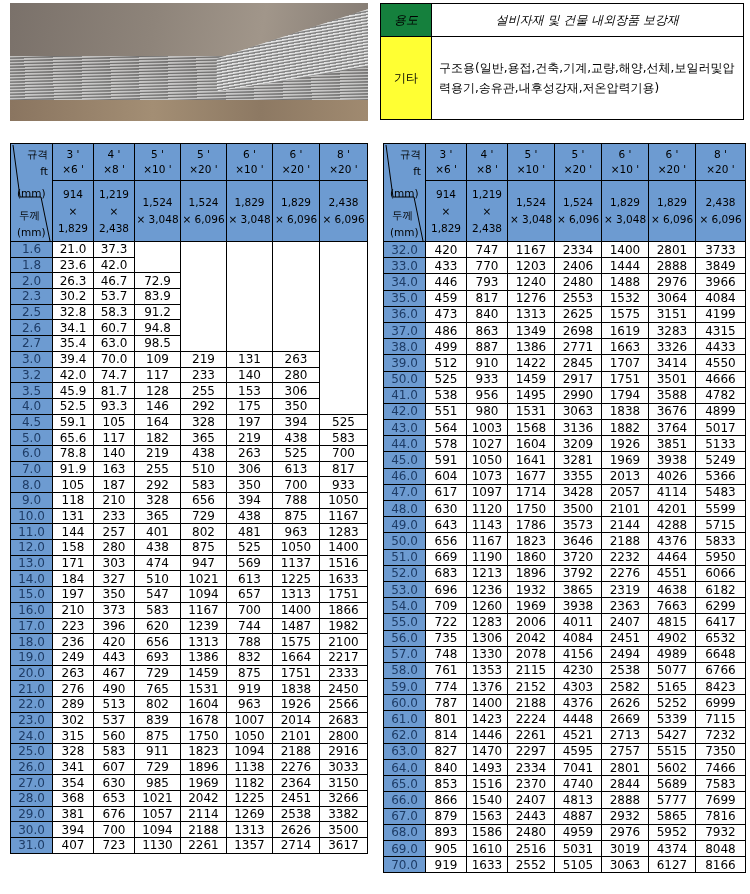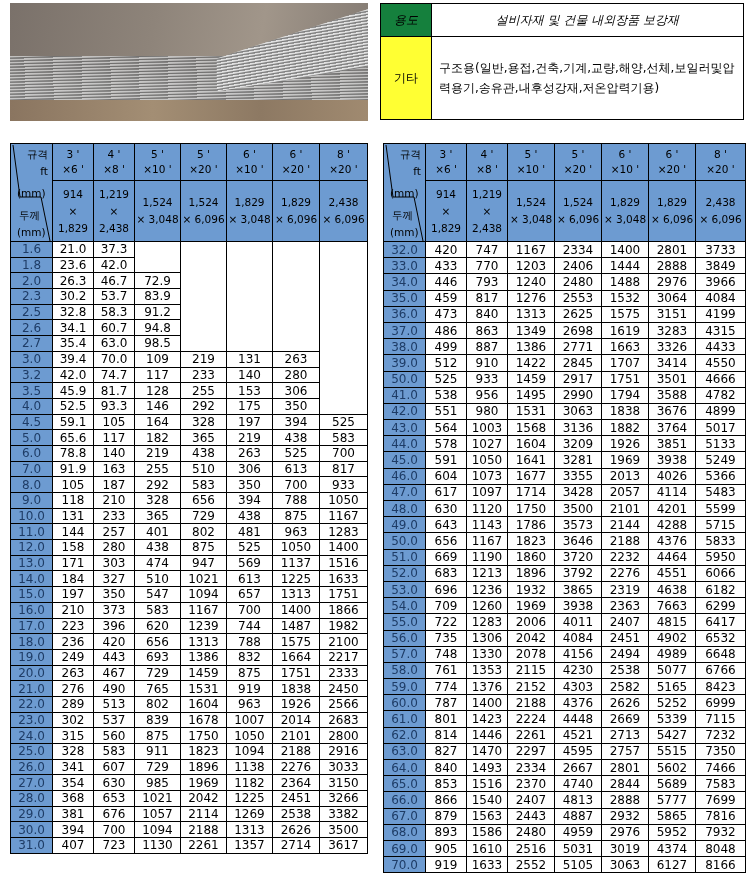--- a/index.html
+++ b/index.html
@@ -865,21 +865,21 @@
         <td>4595</td>
         <td>2757</td>
         <td>5515</td>
         <td>7350</td>
       </tr>
       <tr class="d">
         <td class="th">64.0</td>
         <td>840</td>
         <td>1493</td>
         <td>2334</td>
-        <td>2667</td>
+        <td>7041</td>
         <td>2801</td>
         <td>5602</td>
         <td>7466</td>
       </tr>
       <tr class="d">
         <td class="th">65.0</td>
         <td>853</td>
         <td>1516</td>
         <td>2370</td>
         <td>4740</td>

